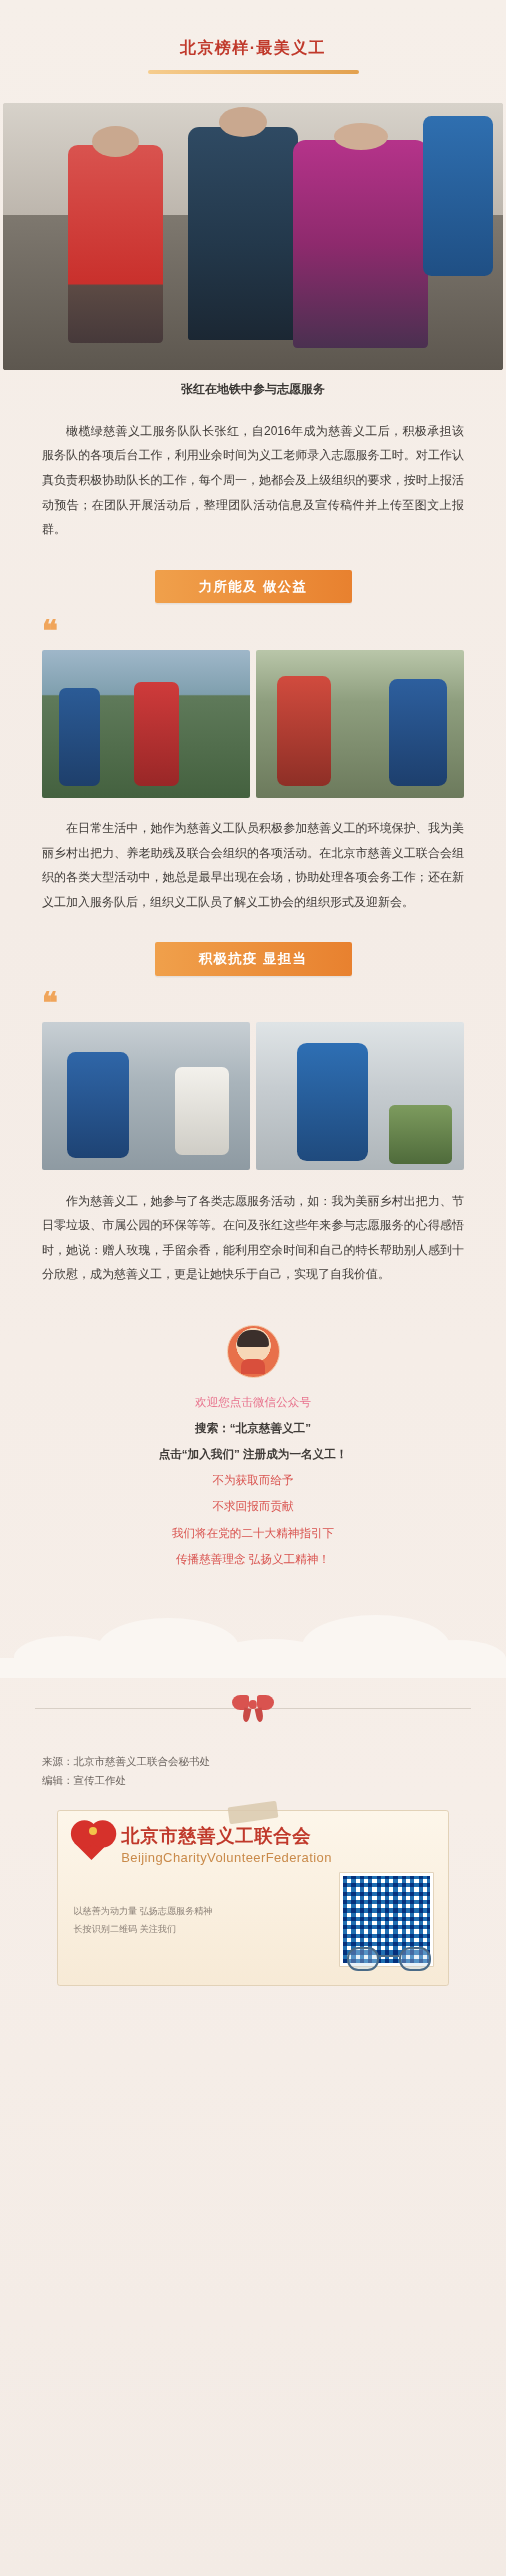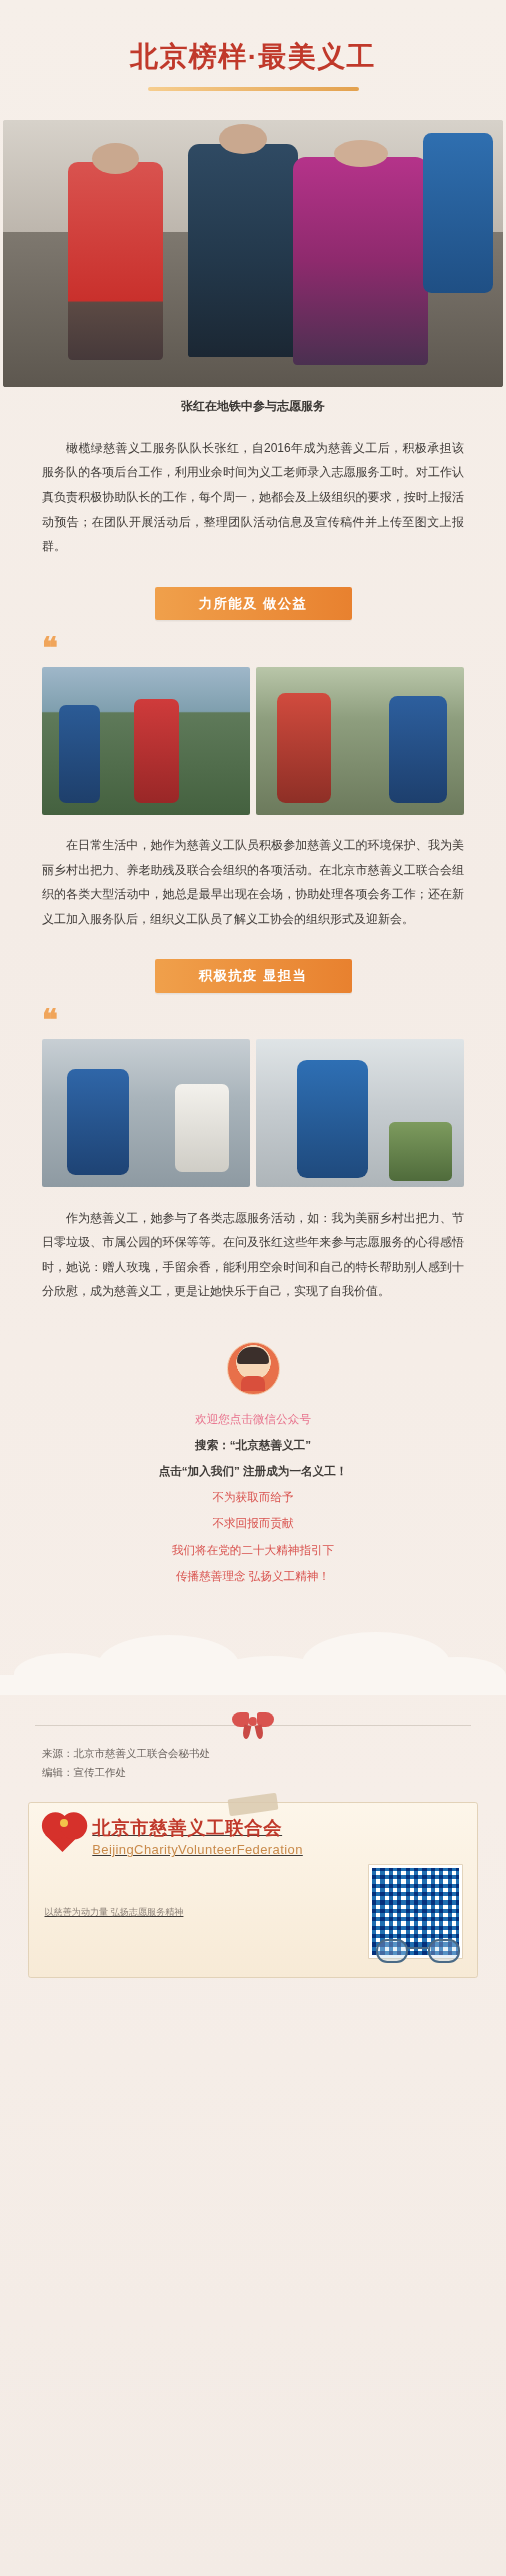--- a/index.html
+++ b/index.html
@@ -17,21 +17,21 @@
     background: linear-gradient(180deg,#f6efe9 0%, #f4ece6 35%, #f6eee8 70%, #f3ebe5 100%);
     overflow: hidden;
   }
   
   .title-wrap {
     padding: 38px 0 12.7px 0;
     text-align: center;
   }
   .title-text {
     display: inline-block;
-    font-size: 28px;
+    font-size: 16px;
     font-weight: bold;
     color: #c0392b;
     letter-spacing: 1.4px;
     position: relative;
     padding: 0 7px 7px 7px;
   }
   .title-underline {
     width: 211px;
     height: 4.2px;
     margin: 4.2px auto 0 auto;
@@ -169,33 +169,32 @@
     position: relative; display:inline-block; width: 42px; height: 32px;
   }
   .bow .knot { position:absolute; left:50%; top:9.8px; transform:translateX(-50%); width:8.4px; height:8.4px; background:#d9534f; border-radius:50%; }
   .bow .lw, .bow .rw { position:absolute; top:4.2px; width:17px; height:15.5px; background:#d9534f; }
   .bow .lw { left:0; border-radius:60% 20% 40% 60%; }
   .bow .rw { right:0; border-radius:20% 60% 60% 40%; }
   .bow .lt, .bow .rt { position:absolute; top:17px; width:7px; height:14px; background:#c94a46; }
   .bow .lt { left:11.2px; border-radius:0 0 40% 60%; transform:rotate(12deg); }
   .bow .rt { right:11.2px; border-radius:0 0 60% 40%; transform:rotate(-12deg); }
   .source {
-    width: 422px; margin: 2px auto 0 auto;
+    width: 422px; margin: 27px auto 0 auto;
     font-size: 10.5px; line-height: 1.9; color: #6c6560;
   }
   
   .footer-card {
-    width: 450px; margin: 18.3px auto 28px auto;
+    width: 392px; margin: 18.3px auto 28px auto;
     background: linear-gradient(180deg,#fdf6ea 0%, #f7ead6 100%);
     border: 0.7px solid #e2d2b8;
     border-radius: 2.8px;
     padding: 12.7px 15.5px 18.3px 15.5px;
     position: relative;
     min-height: 176px;
-    text-decoration: underline;
   }
   .fc-head { display:flex; align-items:center; gap:9.8px; }
   .fc-logo {
     width: 38px; height: 41px; position: relative; flex: none;
   }
   .fc-logo .heart {
     position:absolute; left:5.6px; top:5.6px; width:27px; height:24px; background:#d6312b;
     transform: rotate(-45deg); border-radius: 0 0 4.2px 0;
   }
   .fc-logo .heart:before, .fc-logo .heart:after {
@@ -324,20 +323,21 @@
         <div class="person"></div>
       </div>
       <div>
         <div class="fc-title">北京市慈善义工联合会</div>
         <div class="fc-sub">BeijingCharityVolunteerFederation</div>
       </div>
     </div>
     <div class="fc-body">
       <div class="fc-lines">
         <div>以慈善为动力量 弘扬志愿服务精神</div>
+        <div>长按识别二维码 关注我们</div>
       </div>
       <div class="qr"></div>
     </div>
     <div class="glasses">
       <div class="lens l"></div>
       <div class="bridge"></div>
       <div class="lens r"></div>
     </div>
   </div>
 

